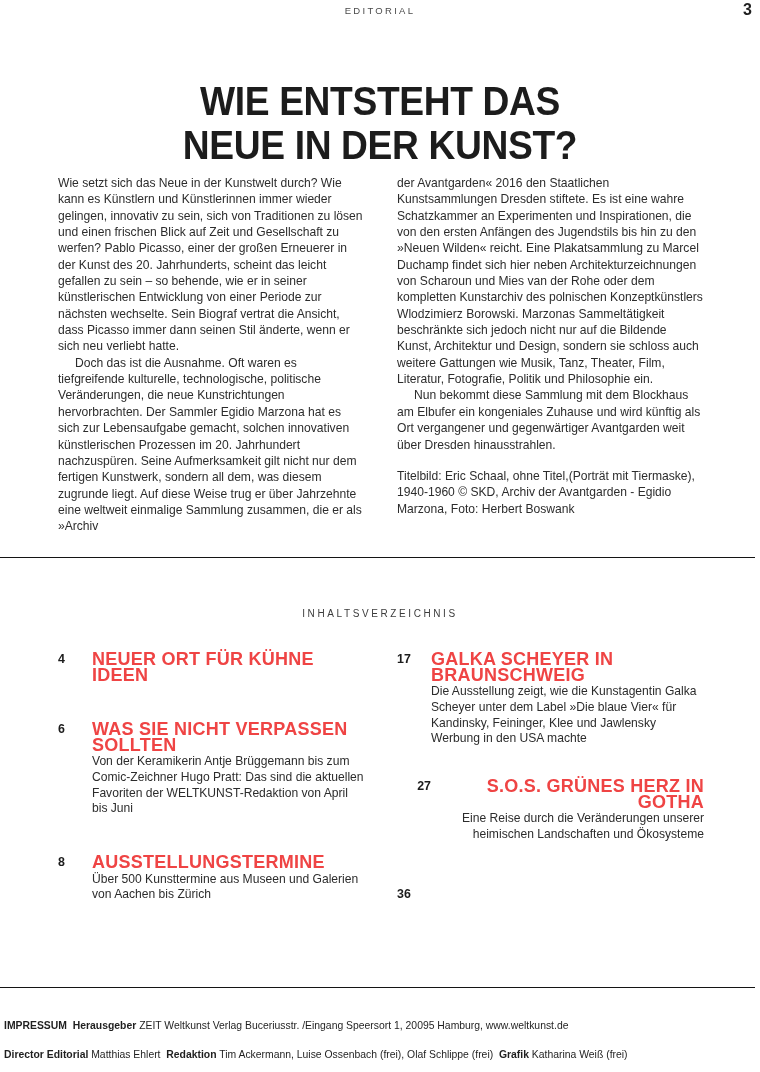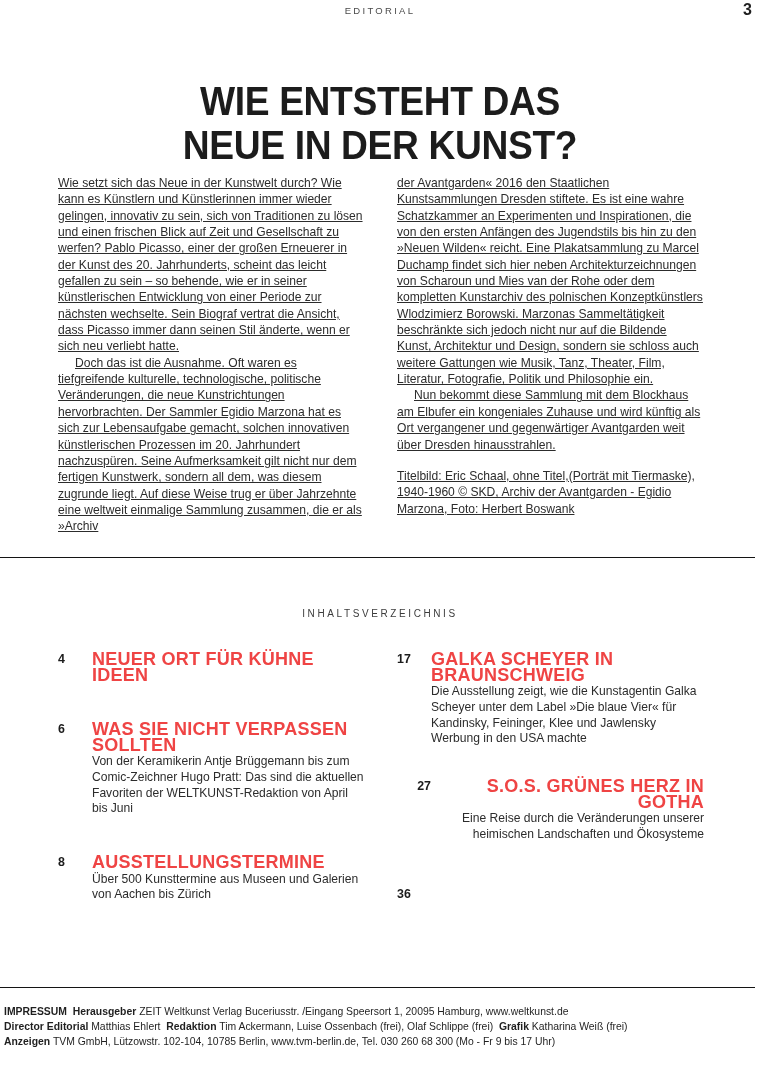--- a/index.html
+++ b/index.html
@@ -77,21 +77,20 @@
     width: 646px;
     display: flex;
     gap: 32px;
   }
   .col {
     width: 307px;
     font-size: 12.1px;
     line-height: 16.35px;
     color: #2c2c2c;
     text-align: left;
-    text-decoration: underline;
   }
   .col p { margin: 0; }
   .col p.indent { text-indent: 17px; }
   .credit {
     margin-top: 15px !important;
     font-size: 12.1px;
     line-height: 16.35px;
     color: #2c2c2c;
   }
 
@@ -162,21 +161,21 @@
   
   .imprint {
     position: absolute;
     top: 1004px;
     left: 4px;
     width: 752px;
     font-size: 10.4px;
     line-height: 15.2px;
     color: #1f1f1f;
   }
-  .imprint div { white-space: nowrap; }
+  .imprint div { white-space: nowrap; margin-top: 14px; }
   .imprint b { font-weight: 700; }
 </style>
 </head>
 <body>
 
 <div class="page">
 
   <div class="runhead">
     <div class="runhead-label">EDITORIAL</div>
     <div class="runhead-folio">3</div>

